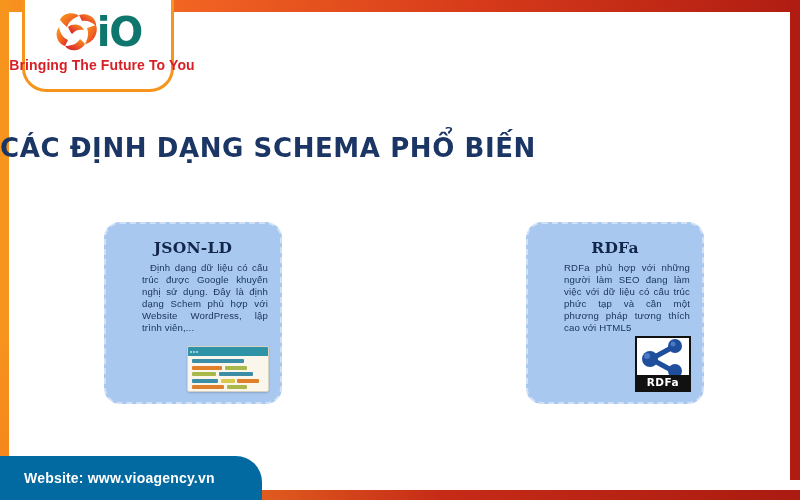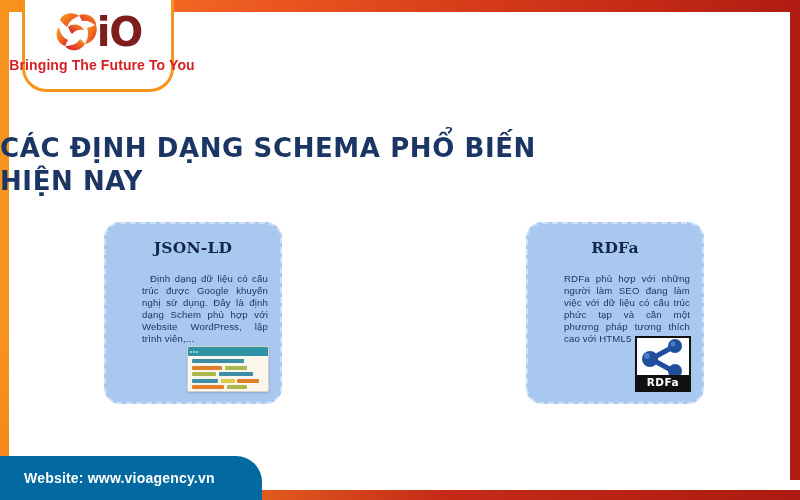--- a/index.html
+++ b/index.html
@@ -75,21 +75,21 @@
     align-items: center;
     justify-content: center;
     gap: 1px;
   }
   .logo-swirl { display: block; }
   .logo-io {
     font-family: "DejaVu Sans", sans-serif;
     font-weight: bold;
     font-size: 40px;
     letter-spacing: -1px;
-    color: #7f1d1d;
+    color: #0f766e;
     line-height: 38px;
     margin-left: -4px;
   }
   .logo-tagline {
     margin-top: 4px;
     font-family: "Liberation Sans", sans-serif;
     font-size: 14px;
     font-weight: bold;
     color: #D81F26;
     letter-spacing: 0.1px;
@@ -132,21 +132,21 @@
     border-radius: 16px;
     box-sizing: border-box;
     padding: 12px 12px 0 12px;
   }
   .card-title {
     text-align: center;
     font-family: "DejaVu Serif", serif;
     font-weight: bold;
     font-size: 15.5px;
     color: #12264A;
-    margin: 2px 0 16px 0;
+    margin: 2px 0 5px 0;
     letter-spacing: 0.2px;
   }
   .card-body {
     font-family: "Liberation Sans", sans-serif;
     font-size: 9.6px;
     line-height: 12px;
     color: #16325C;
     text-align: justify;
     text-align-last: left;
     letter-spacing: 0.15px;
@@ -278,21 +278,20 @@
           </svg>
         </span>
         <span class="logo-io">iO</span>
       </div>
       <div class="logo-tagline">Bringing The Future To You</div>
     </div>
   </div>
 
   <div class="heading">
     <div>CÁC ĐỊNH DẠNG SCHEMA PHỔ BIẾN</div>
-    <div>HIỆN NAY</div>
   </div>
 
   <div class="cards">
 
     <div class="card">
       <div class="card-title">JSON-LD</div>
       <div class="card-body indented">Định dạng dữ liệu có cấu trúc được Google khuyến nghị sử dụng. Đây là định dạng Schem phù hợp với Website WordPress, lập trình viên,...</div>
       <div class="icon-slot">
         <div class="win-icon">
           <div class="win-titlebar">

